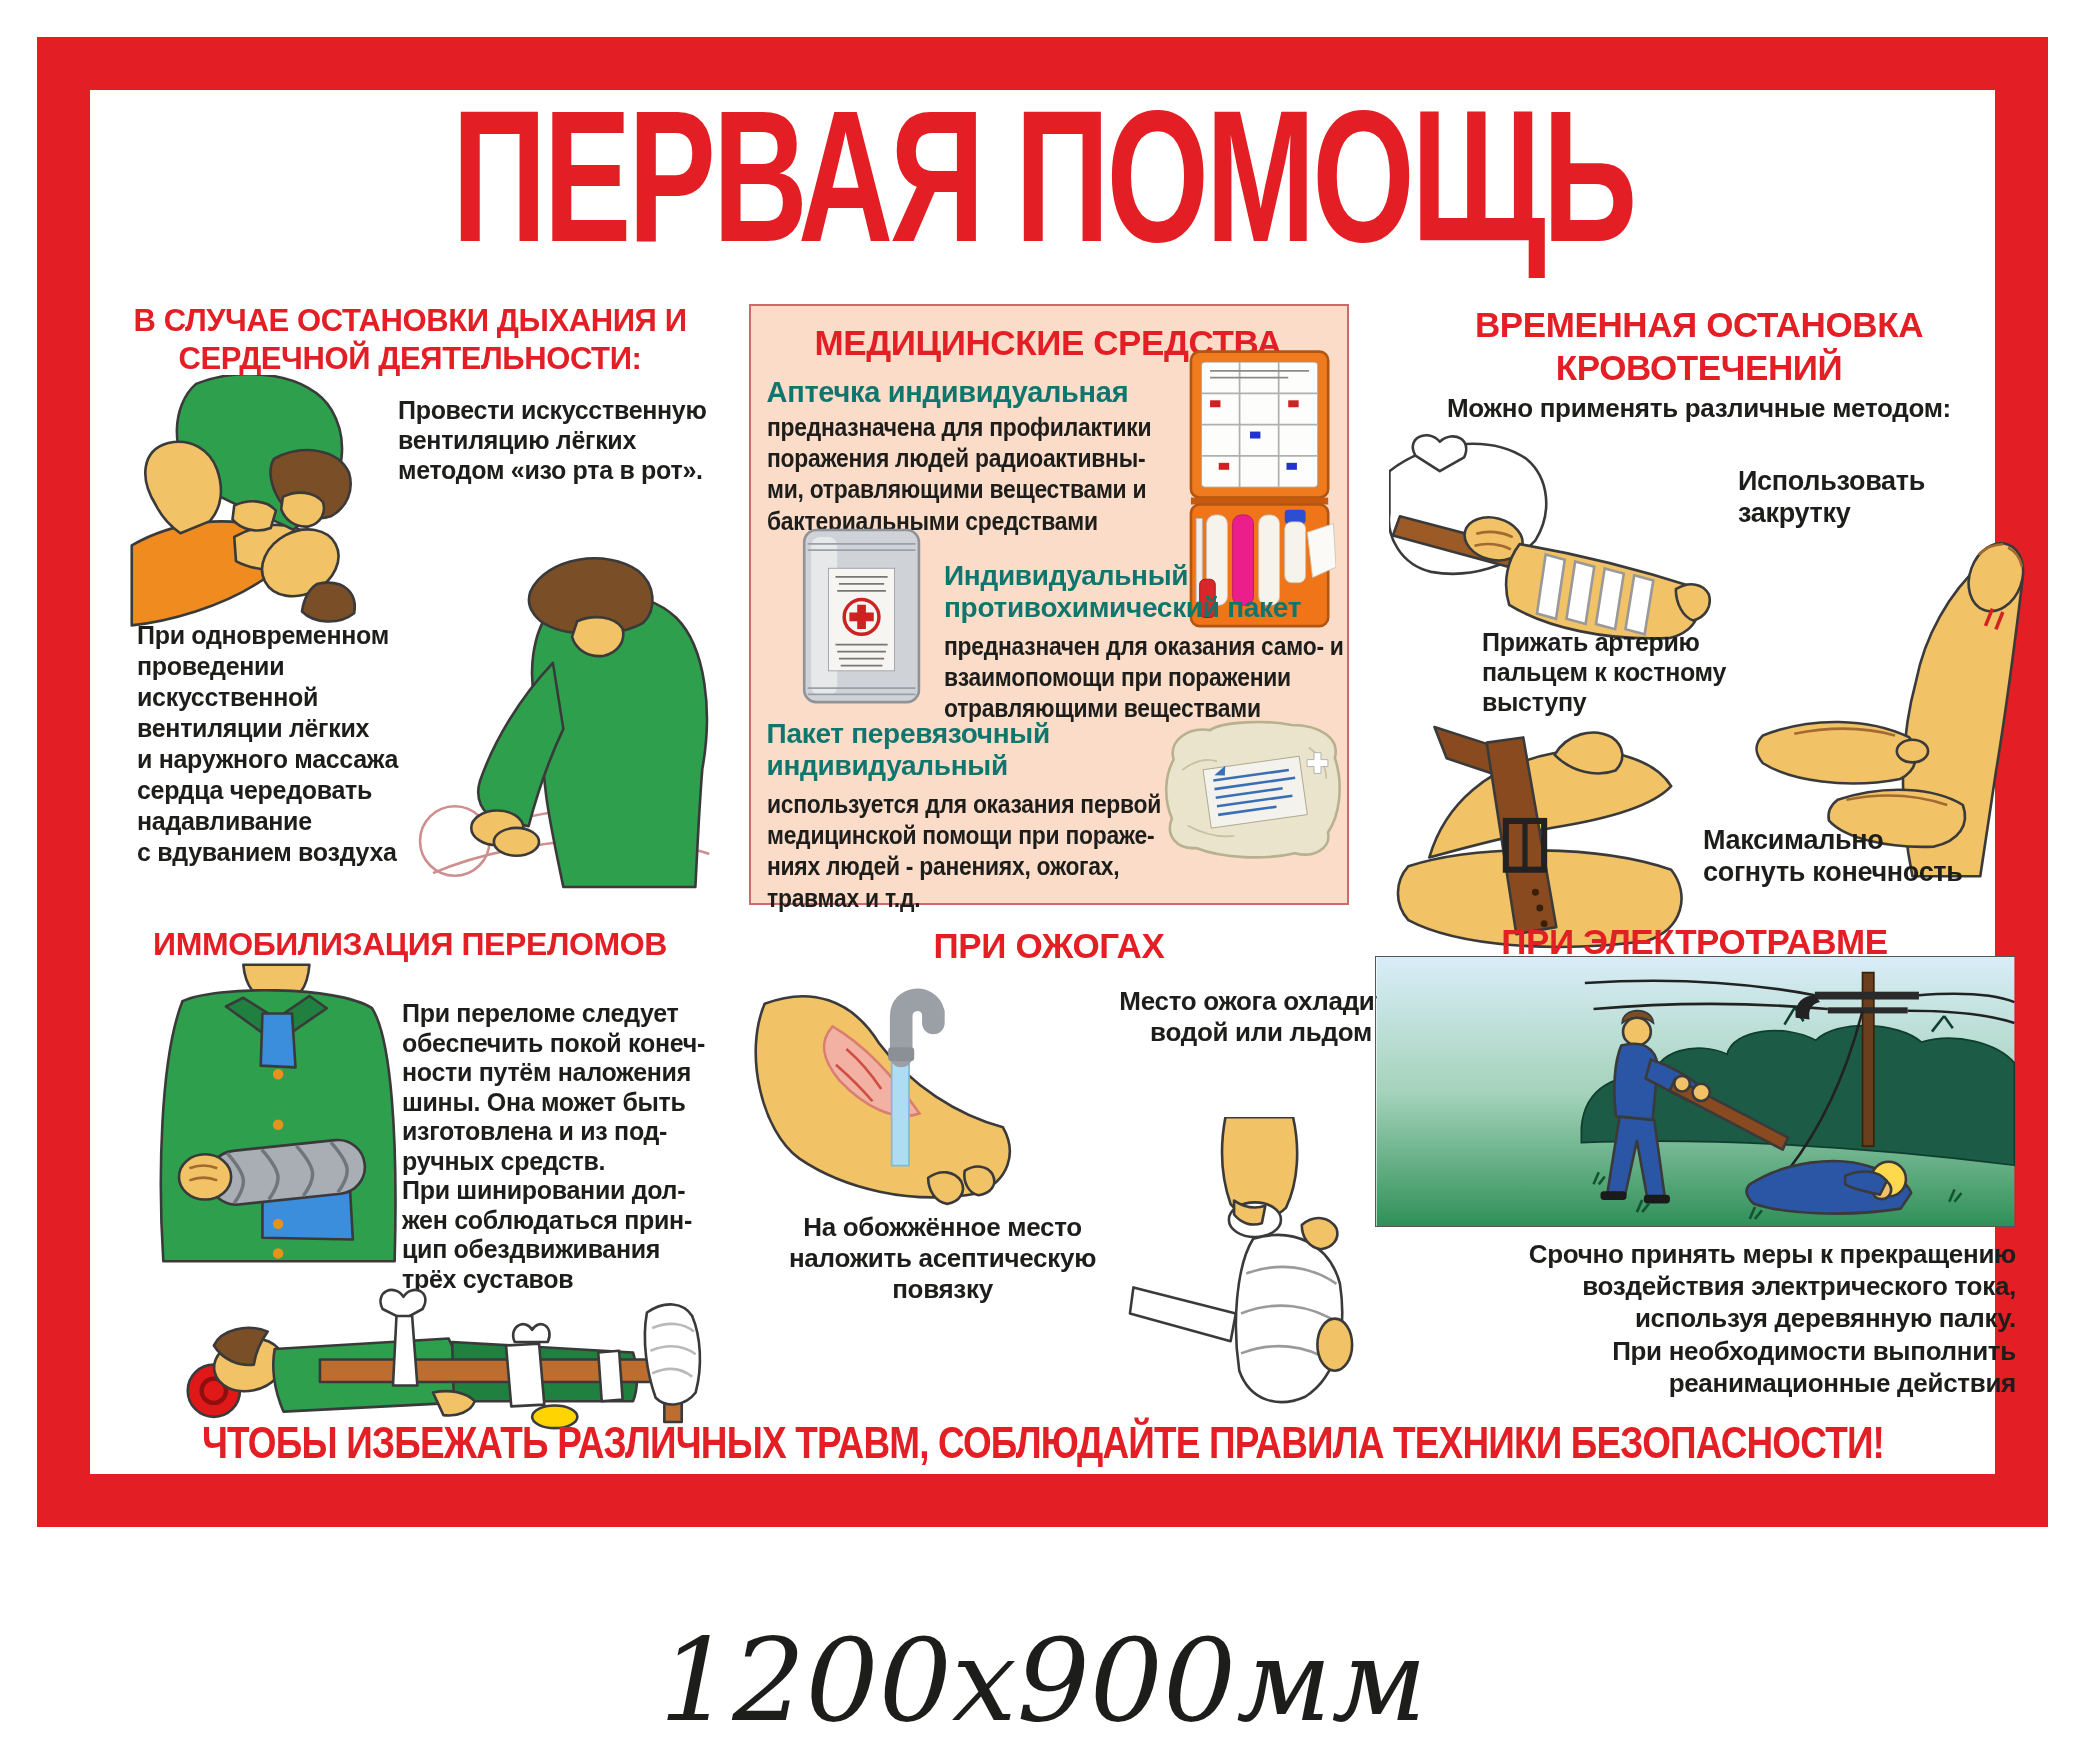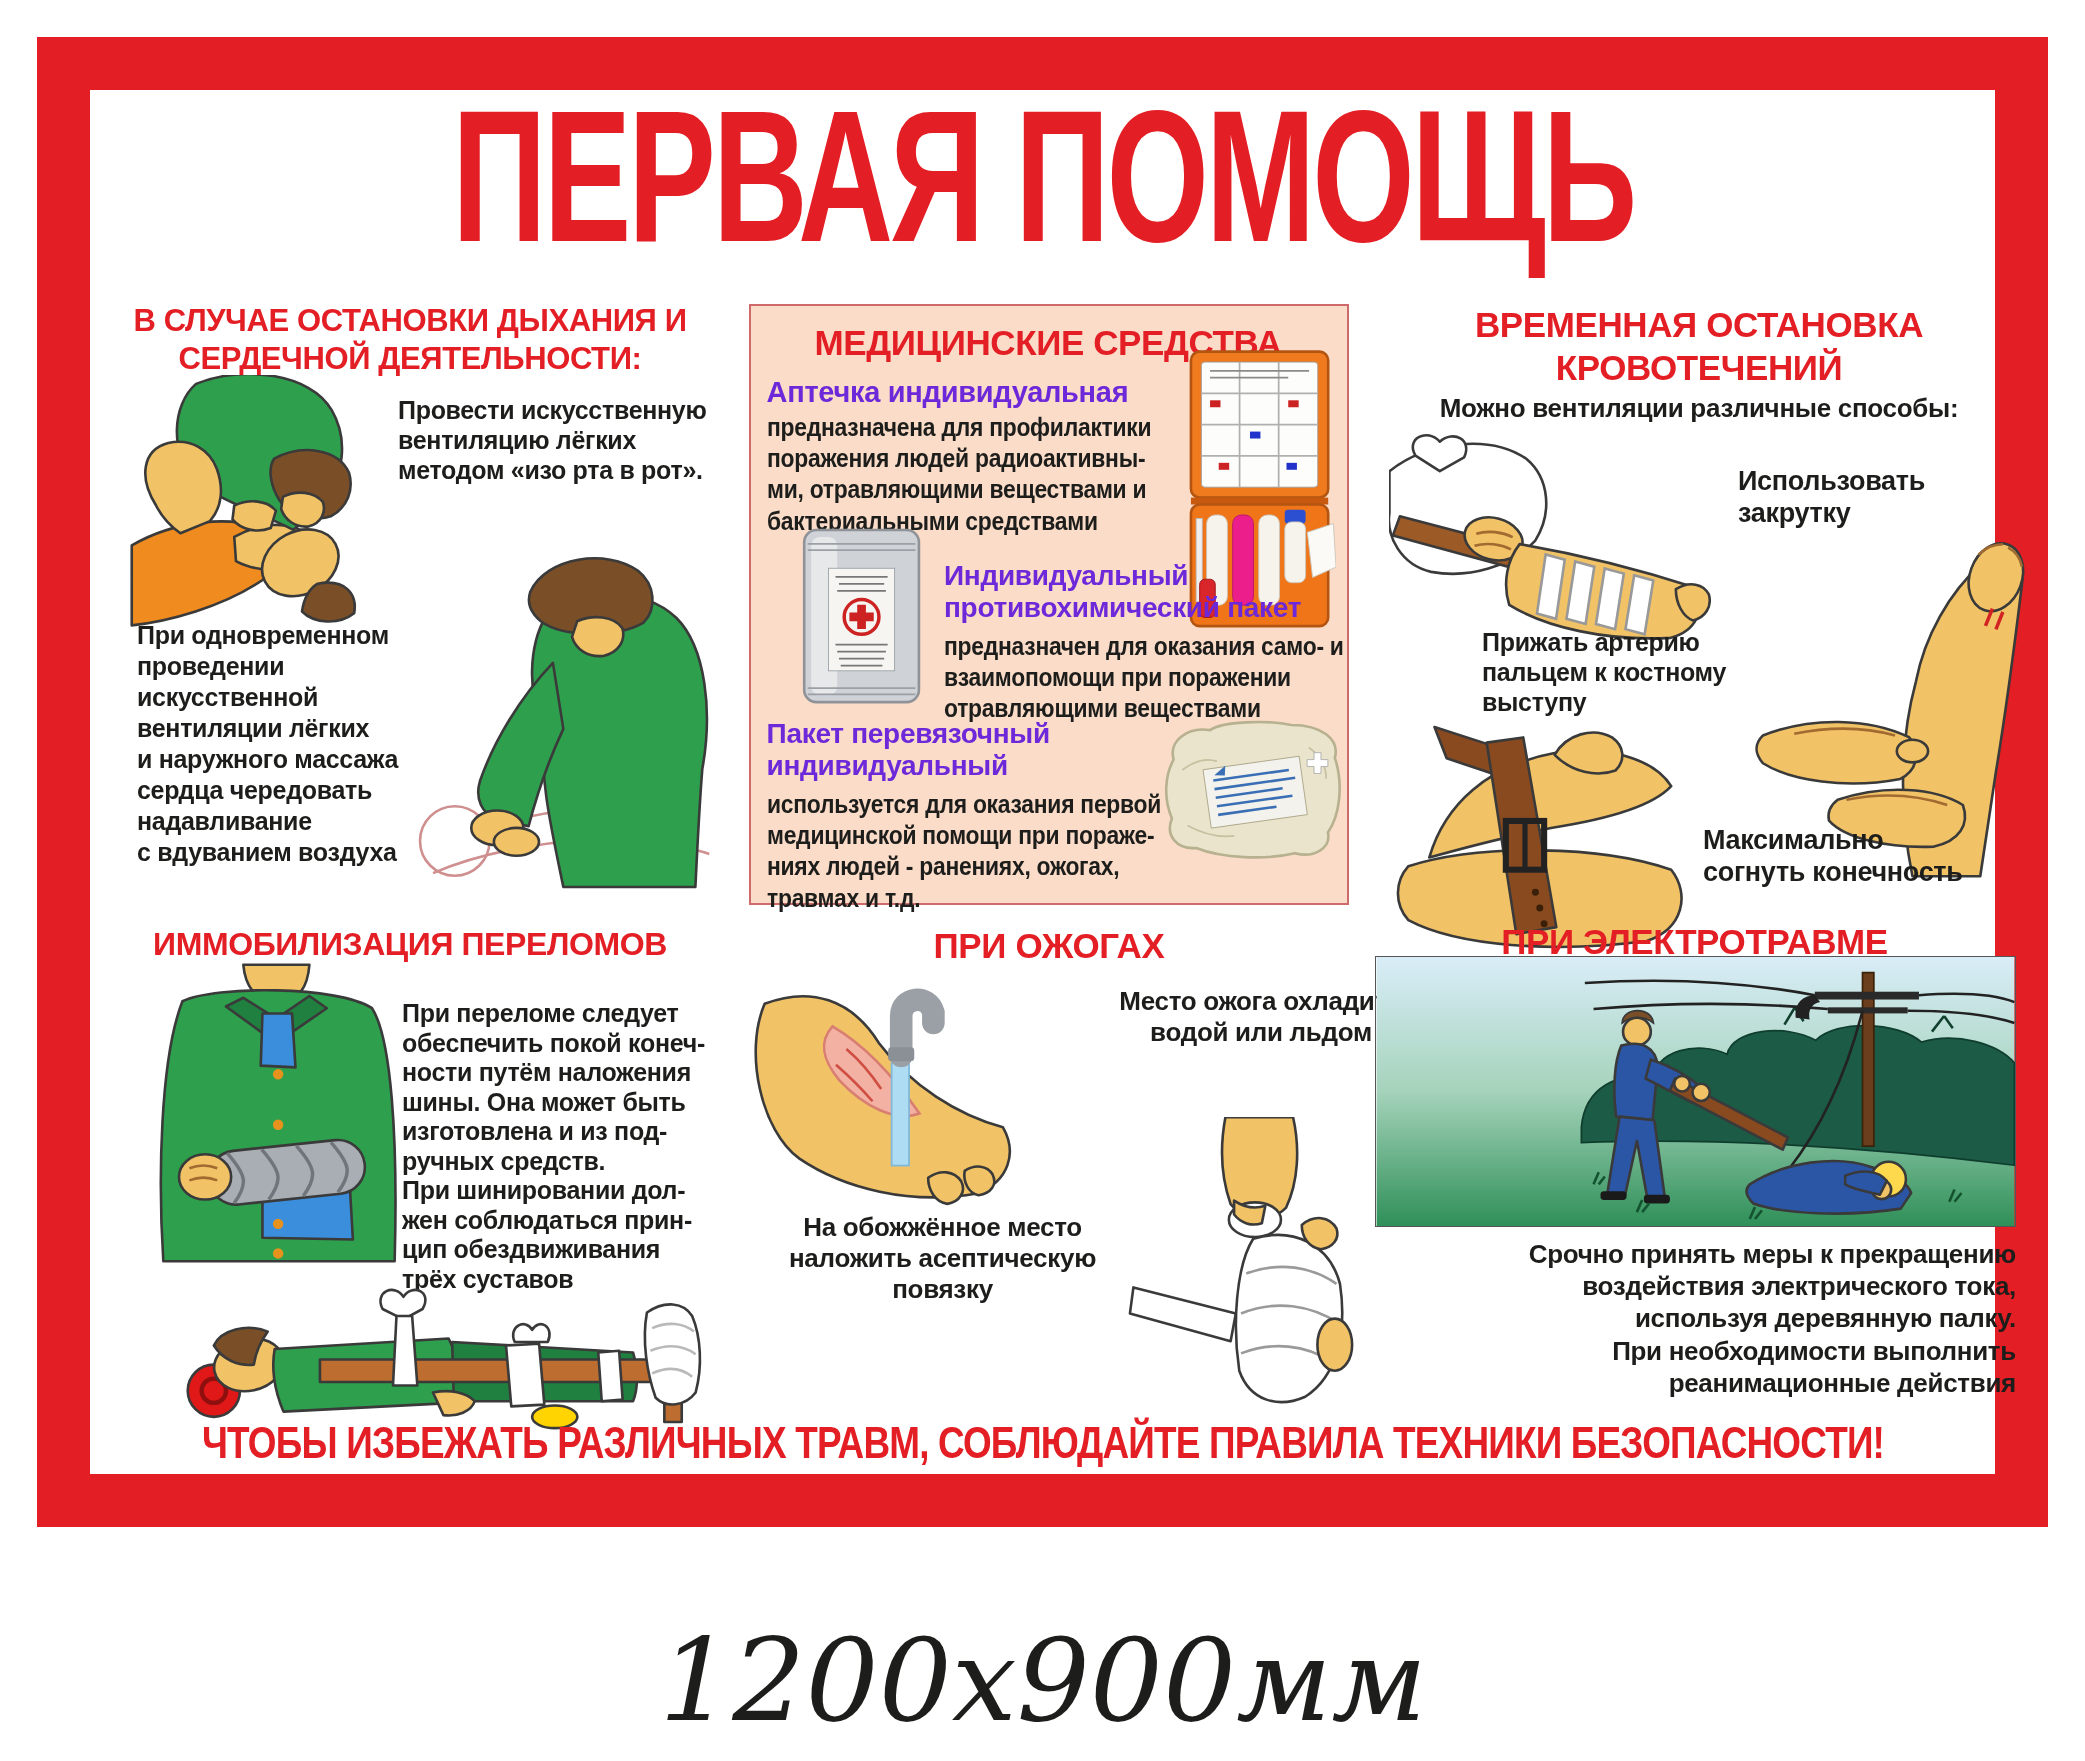--- a/index.html
+++ b/index.html
@@ -8,21 +8,21 @@
   .abs{position:absolute;}
   .canvas{position:absolute;left:0;top:0;width:2086px;height:1762px;background:#fff;}
   .frame{position:absolute;left:37px;top:37px;width:2011px;height:1490px;
          border:53px solid #e31e24;box-sizing:border-box;background:transparent;}
   .poster-title{position:absolute;left:50%;top:83px;transform:translateX(-50%) scale(0.74,1.05);
          transform-origin:center top;white-space:nowrap;font-size:178px;font-weight:700;
          letter-spacing:-4.3px;color:#e31e24;line-height:1;}
   .red-h{color:#e31e24;font-weight:700;text-align:center;white-space:pre-line;
          line-height:1.22;letter-spacing:-0.4px;}
   .bt{font-weight:700;color:#1d1d1b;white-space:pre-line;line-height:1.2;letter-spacing:-0.3px;}
-  .blue-h{color:#6d28d9;font-weight:700;white-space:pre-line;line-height:1.16;letter-spacing:-0.3px;}
+  .blue-h{color:#0f766e;font-weight:700;white-space:pre-line;line-height:1.16;letter-spacing:-0.3px;}
   .squeeze{transform:scaleX(0.88);transform-origin:0 0;}
   .panel{position:absolute;left:749px;top:304px;width:600px;height:601px;
          background:#fadcc8;border:2.6px solid #cf6a6a;box-sizing:border-box;}
   .footer-banner{position:absolute;left:50%;top:1417px;transform:translateX(-50%) scale(0.9,1.1);
          transform-origin:center top;white-space:nowrap;font-size:41px;font-weight:700;
          color:#e31e24;letter-spacing:-0.9px;}
   .size-label{position:absolute;left:0;right:0;top:1613px;text-align:center;
          font-family:"DejaVu Serif",serif;font-style:italic;font-size:115px;color:#1d1d1b;}
   svg{display:block;}
   .skin{fill:#f1c266;}
@@ -232,21 +232,21 @@
     </svg>
 
     <div class="abs bt" style="left:747px;top:1212px;width:391px;font-size:26px;text-align:center;">На обожжённое место
 наложить асептическую
 повязку</div>
   </section>
 
   <section>
     <div class="abs red-h" style="left:1382px;top:304px;width:634px;font-size:35px;">ВРЕМЕННАЯ ОСТАНОВКА
 КРОВОТЕЧЕНИЙ</div>
-    <div class="abs bt" style="left:1382px;top:393px;width:634px;font-size:26px;text-align:center;">Можно вентиляции различные способы:</div>
+    <div class="abs bt" style="left:1382px;top:393px;width:634px;font-size:26px;text-align:center;">Можно применять различные методом:</div>
 
     <svg class="abs" style="left:1389px;top:433px;" width="322" height="230" viewBox="0 0 370 265">
       <path fill="#fff" class="oln" d="M0,44 C46,8 118,2 158,30 C184,52 188,92 168,124 C140,154 92,168 48,160 C14,152 -4,120 0,92 Z"></path>
       <path fill="#fff" class="oln" d="M30,26 C18,6 44,-6 58,10 C74,-4 96,8 86,28 L58,44 Z"></path>
       <path fill="#9c5a26" class="oln" d="M12,96 L218,150 L210,174 L4,118 Z"></path>
       <ellipse class="skin oln" cx="120" cy="122" rx="34" ry="24" transform="rotate(15 120 122)"></ellipse>
       <path fill="none" stroke="#a06a30" stroke-width="3" d="M100,116 C114,112 130,114 142,120 M98,130 C112,126 128,128 140,134"></path>
       <path class="skin oln" d="M150,128 C220,140 290,158 352,178 C364,204 354,228 324,236 C250,240 180,224 138,198 C130,172 136,146 150,128 Z"></path>
       <path fill="#fff" stroke="#999" stroke-width="3" d="M180,140 L202,146 L192,214 L170,208 Z"></path>
       <path fill="#fff" stroke="#999" stroke-width="3" d="M214,148 L236,154 L226,220 L204,214 Z"></path>

